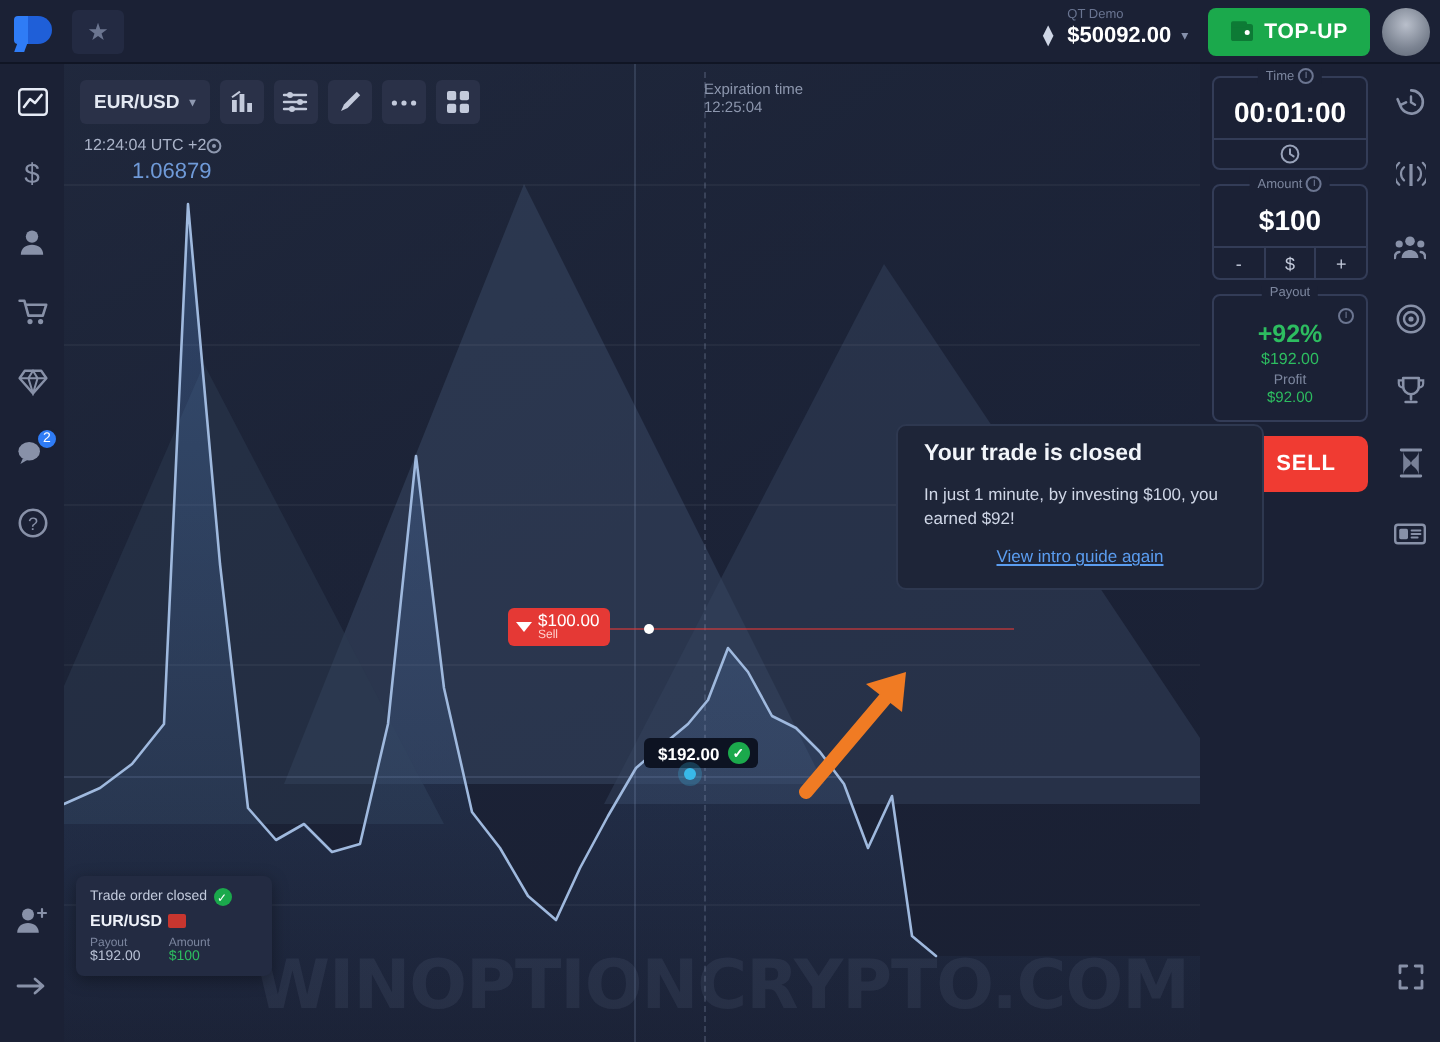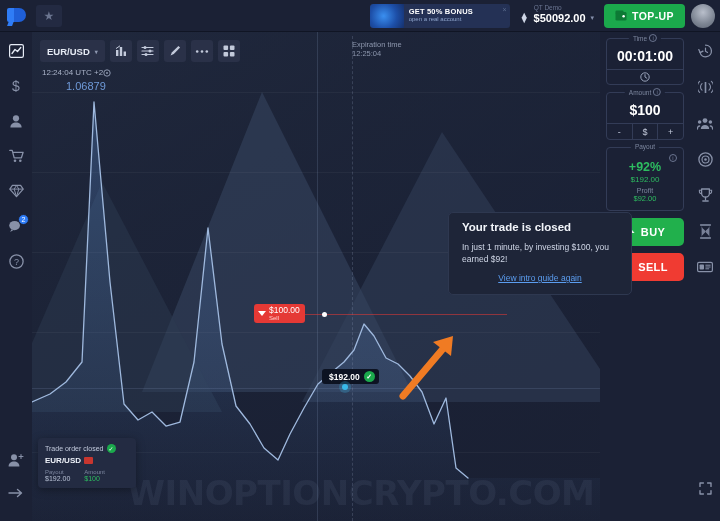--- a/index.html
+++ b/index.html
@@ -295,28 +295,20 @@
   <div class="topbar">
     <div class="logo-wrap">
       <div class="logo">
           <div class="l-left"></div>
           <div class="l-right"></div>
         </div>
     </div>
     <div class="star-btn">★</div>
     <div class="topbar-spacer"></div>
 
-    <div class="bonus">
-      <div class="bonus-img"></div>
-      <div class="bonus-txt">
-        <div class="bonus-t1">GET 50% BONUS</div>
-        <div class="bonus-t2">open a real account</div>
-      </div>
-      <div class="bonus-x">×</div>
-    </div>
 
     <div class="balance">
       <div class="bal-label">QT Demo</div>
       <div class="bal-updown">
           <span>▲</span>
           <span>▼</span>
         </div>
       <div class="bal-amt">$50092.00</div>
       <div class="bal-car">▾</div>
     </div>
@@ -560,26 +552,20 @@
       </div>
       <span class="i-ico payout-i">i</span>
       <div class="payout-box">
         <div class="po-pct">+92%</div>
         <div class="po-amt">$192.00</div>
         <div class="po-lbl">Profit</div>
         <div class="po-profit">$92.00</div>
       </div>
     </div>
 
-    <div class="btn-buy">
-      <svg width="11" height="11" viewBox="0 0 11 11">
-        <path d="M5.5 1.2 9.6 6H6.9v4H4.1V6H1.4z" fill="#ffffff" opacity=".9"></path>
-      </svg>
-      <span>BUY</span>
-    </div>
     <div class="btn-sell">
       <svg width="11" height="11" viewBox="0 0 11 11">
         <path d="M5.5 9.8 1.4 5h2.7V1h2.8v4h2.7z" fill="#ffffff" opacity=".9"></path>
       </svg>
       <span>SELL</span>
     </div>
   </div>
 
   <div class="rail-r">
     <div class="ri">

